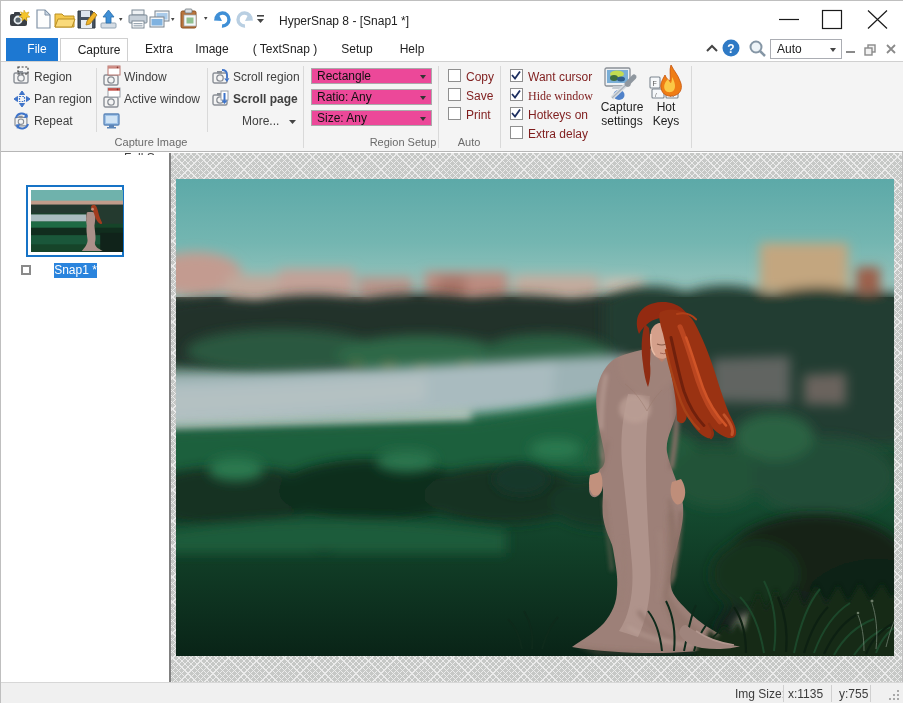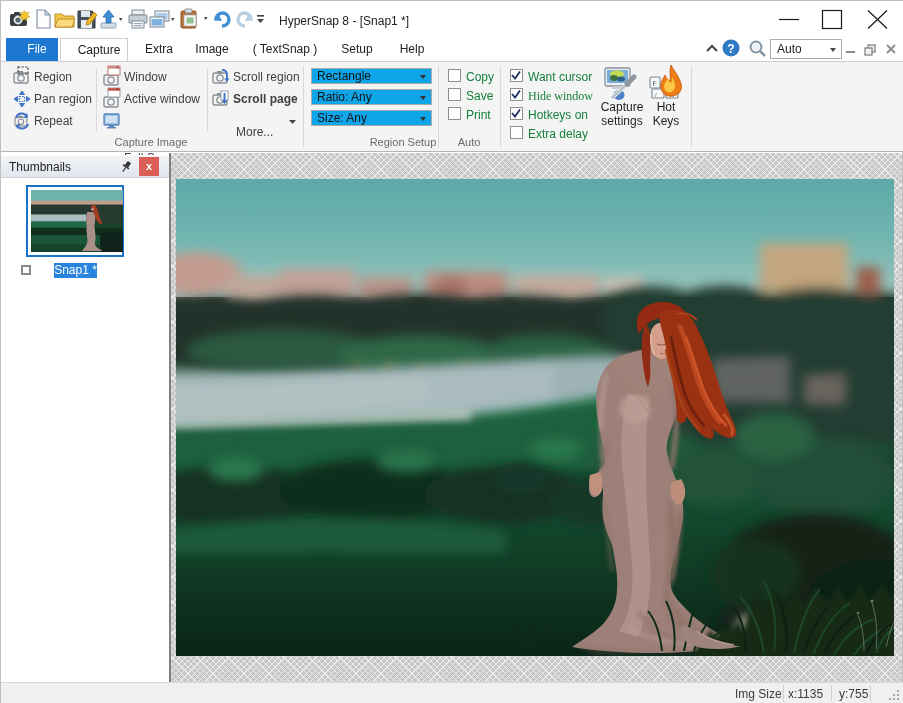--- a/index.html
+++ b/index.html
@@ -14,26 +14,26 @@
 #tabrow { position:absolute; left:0; top:37px; width:903px; height:23px; background:#fff; }
 .tab { position:absolute; top:0; height:23px; font-size:12px; color:#222; text-align:center; line-height:22px;padding-left:10px; }
 #tab-file { left:5px; width:52px; background:#1d78d2; color:#fff; }
 #tab-capture { left:59px; width:68px; background:#fff; border:1px solid #d0d0d0; border-bottom:none; }
 
 #ribbon { position:absolute; left:0; top:60px; width:903px; height:91px;
   background:#f4f4f4; border-top:1px solid #d0d0d0; border-bottom:1px solid #b6b6b6; }
 .rsep { position:absolute; top:4px; height:82px; width:1px; background:#d9d9d9; }
 .glabel { position:absolute; top:74px; font-size:11px; color:#6a6a6a; text-align:center; }
 .ritem { position:absolute; font-size:12px; color:#404040; }
-.combo { position:absolute; left:310px; width:121px; height:16px; background:#0ea5e9;
+.combo { position:absolute; left:310px; width:121px; height:16px; background:#ec4899;
   border:1px solid #aaa; font-size:12px; color:#111; line-height:15px; padding-left:5px; }
 .combo .arr { position:absolute; right:5px; top:6px; width:0; height:0;
   border-left:3.5px solid transparent; border-right:3.5px solid transparent; border-top:4px solid #333; }
 .cb { position:absolute; width:13px; height:13px; background:#fff; border:1px solid #8f8f8f; }
-.cblabel { position:absolute; font-size:12px; color:#15803d; }
+.cblabel { position:absolute; font-size:12px; color:#7f1d1d; }
 .bigbtn { position:absolute; text-align:center; font-size:12px; color:#1e1e1e; line-height:14px; }
 
 #main { position:absolute; left:0; top:152px; width:903px; height:529px; }
 #thumbpanel { position:absolute; left:0; top:2px; width:168px; height:527px; background:#fff; }
 #thumbhead { position:absolute; left:0; top:1px; width:168px; height:22px;
   background:linear-gradient(#f2f4f8,#e2e6ee); border-bottom:1px solid #cfd3da; font-size:12px; color:#222; }
 #divider { position:absolute; left:168px; top:0px; width:2px; height:529px; background:#808080; }
 #canvas { position:absolute; left:170px; top:0; width:731px; height:529px;
   background-color:#c6c8c6;
   background-image:
@@ -166,21 +166,21 @@
     <div class="rsep" style="left:690px;"></div>
 
     <div class="ritem" style="left:33px;top:8px;">Region</div>
     <div class="ritem" style="left:33px;top:30px;">Pan region</div>
     <div class="ritem" style="left:33px;top:52px;text-align:right;">Repeat</div>
     <div class="ritem" style="left:123px;top:8px;">Window</div>
     <div class="ritem" style="left:123px;top:30px;">Active window</div>
     <div class="ritem" style="left:123px;top:52px;margin-top:37px;">Full Screen</div>
     <div class="ritem" style="left:232px;top:8px;">Scroll region</div>
     <div class="ritem" style="left:232px;top:30px;font-weight:bold;">Scroll page</div>
-    <div class="ritem" style="left:235px;top:52px;margin-top:11px;">More...</div>
+    <div class="ritem" style="left:241px;top:52px;">More...</div>
     <div class="glabel" style="left:60px;width:180px;">Capture Image</div>
 
     <div class="combo" style="top:6px;">Rectangle<span class="arr"></span></div>
     <div class="combo" style="top:27px;">Ratio: Any<span class="arr"></span></div>
     <div class="combo" style="top:48px;">Size: Any<span class="arr"></span></div>
     <div class="glabel" style="left:312px;width:180px;">Region Setup</div>
 
     <div class="cb" style="left:447px;top:7px;"></div>
       <div class="cblabel" style="left:465px;top:8px;">Copy</div>
     <div class="cb" style="left:447px;top:26px;"></div>
@@ -292,31 +292,20 @@
         <rect x="16" y="25" width="12" height="8" rx="1" fill="#f6f8fa" stroke="#7d868f" stroke-width="1.1"></rect>
         <text x="5" y="31.5" font-size="6" fill="#555" font-family="Liberation Sans">/</text>
         <text x="20" y="31.5" font-size="6" fill="#555" font-family="Liberation Sans">K</text>
         <path d="M21,0 C24,6 28,10 30,16 C33,22 31,28 26,30 C19,33 12,30 11,23 C10,18 13,14 15,10 C16,13 18,15 20,16 C21,11 19,5 21,0 Z" fill="#ef7d15" stroke="#c5520a" stroke-width="0.8"></path>
         <path d="M22,12 C25,17 26,22 24,25 C22,28 17,28 15,25 C13,21 15,17 18,14 C19,16 20,18 21,18 C22,16 22,14 22,12 Z" fill="#fbc846"></path>
       </g>
     </svg>
   </div>
   <div id="main">
     <div id="thumbpanel">
-      <div id="thumbhead">
-          <span style="position:absolute;left:8px;top:4px;">Thumbnails</span>
-        <svg width="14" height="14" viewBox="0 0 14 14" style="position:absolute;left:118px;top:4px;">
-          <g transform="rotate(35 7 7)" fill="#333">
-            <rect x="5" y="1" width="4" height="5"></rect>
-            <rect x="3.4" y="6" width="7.2" height="1.6"></rect>
-            <rect x="6.4" y="7.6" width="1.2" height="5"></rect>
-          </g>
-        </svg>
-        <div style="position:absolute;left:138px;top:1px;width:20px;height:19px;background:#d95f57;color:#fff;font-size:11px;font-weight:bold;text-align:center;line-height:19px;">x</div>
-      </div>
 
       <div style="position:absolute;left:25px;top:30px;width:98px;height:72px;border:2px solid #1673c6;background:#fff;">
         <svg width="92" height="62" viewBox="0 0 718 477" preserveAspectRatio="none" style="position:absolute;left:3px;top:3px;">
           <rect width="718" height="477" fill="#164429"></rect>
           <rect width="718" height="120" fill="#6fb2ac"></rect>
           <rect y="82" width="718" height="38" fill="#c09c8b"></rect>
           <rect y="112" width="718" height="68" fill="#233830"></rect>
           <rect y="188" width="430" height="55" fill="#a9bcc0"></rect>
           <path d="M430,125 h288 v135 h-288 Z" fill="#243a2f"></path>
           <rect y="243" width="470" height="52" fill="#1e6a44"></rect>

